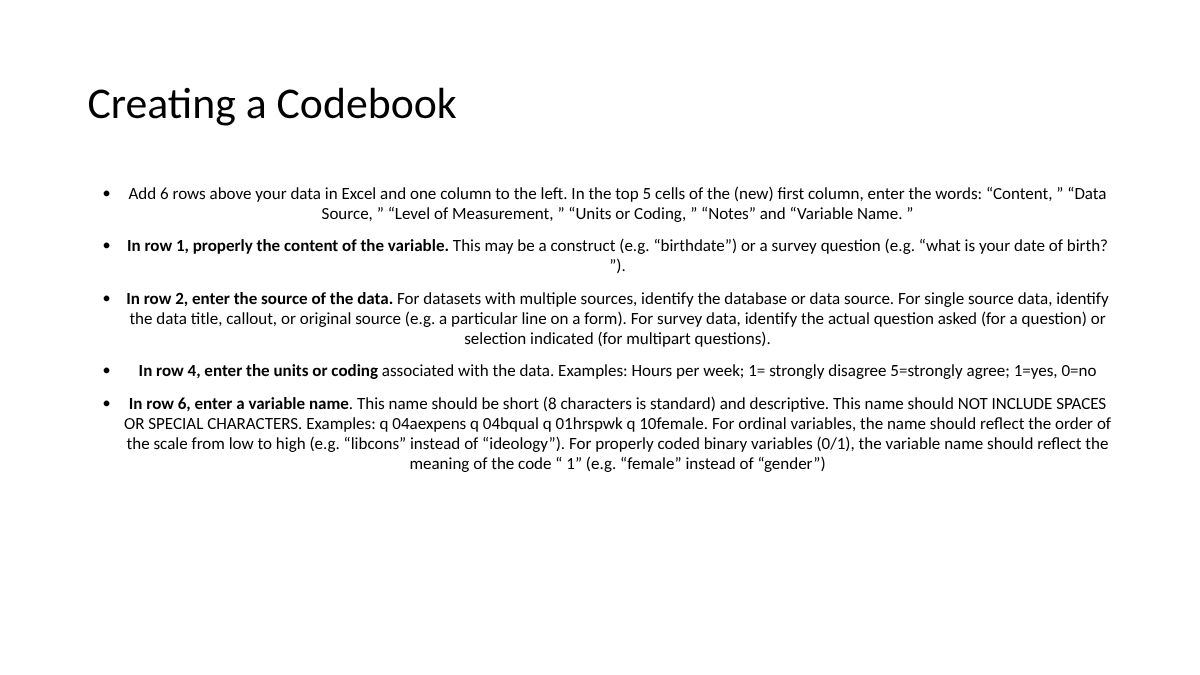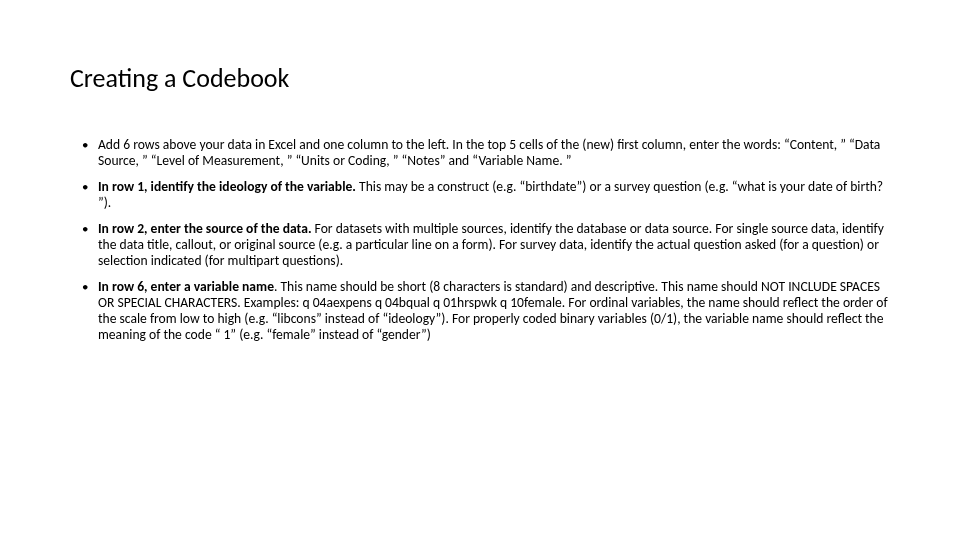--- a/index.html
+++ b/index.html
@@ -6,28 +6,29 @@
   body {
     width: 960px;
     height: 540px;
     background: #ffffff;
     font-family: "Segoe UI", "Calibri", Arial, sans-serif;
     color: #000000;
     padding: 64px 70px 40px 70px;
     overflow: hidden;
   }
   .title {
-    font-size: 26px;
+    font-size: 35px;
     font-weight: 400;
     margin-bottom: 44px;
     line-height: 1.1;
   }
   ul.bullets {
     list-style: none;
     padding-left: 12px;
+    text-align: center;
   }
   ul.bullets > li {
     position: relative;
     padding-left: 16px;
     font-size: 13.6px;
     line-height: 1.18;
     margin-bottom: 10px;
   }
   ul.bullets > li::before {
     content: "•";
@@ -39,16 +40,17 @@
   }
   b { font-weight: 700; }
 </style>
 </head>
 <body>
 
 <h1 class="title">Creating a Codebook</h1>
 
 <ul class="bullets">
   <li>Add 6 rows above your data in Excel and one column to the left. In the top 5 cells of the (new) first column, enter the words: “Content, ” “Data Source, ” “Level of Measurement, ” “Units or Coding, ” “Notes” and “Variable Name. ”</li>
-  <li><b>In row 1, identify the ideology of the variable.</b> This may be a construct (e.g. “birthdate”) or a survey question (e.g. “what is your date of birth? ”).</li>
+  <li><b>In row 1, properly the content of the variable.</b> This may be a construct (e.g. “birthdate”) or a survey question (e.g. “what is your date of birth? ”).</li>
   <li><b>In row 2, enter the source of the data.</b> For datasets with multiple sources, identify the database or data source. For single source data, identify the data title, callout, or original source (e.g. a particular line on a form). For survey data, identify the actual question asked (for a question) or selection indicated (for multipart questions).</li>
+  <li><b>In row 4, enter the units or coding</b> associated with the data. Examples: Hours per week; 1= strongly disagree 5=strongly agree; 1=yes, 0=no</li>
   <li><b>In row 6, enter a variable name</b>. This name should be short (8 characters is standard) and descriptive. This name should NOT INCLUDE SPACES OR SPECIAL CHARACTERS. Examples: q 04aexpens q 04bqual q 01hrspwk q 10female. For ordinal variables, the name should reflect the order of the scale from low to high (e.g. “libcons” instead of “ideology”). For properly coded binary variables (0/1), the variable name should reflect the meaning of the code “ 1” (e.g. “female” instead of “gender”)</li>
 </ul>
 
 </body></html>

